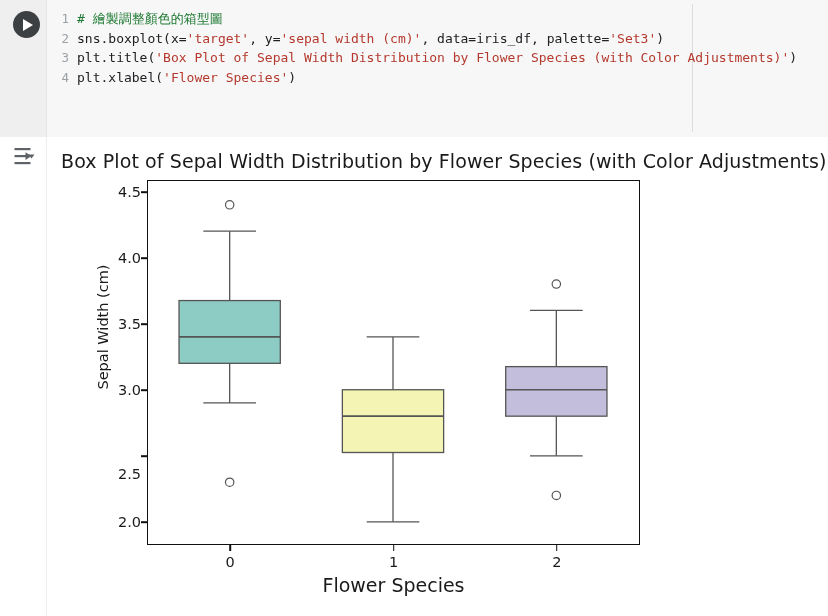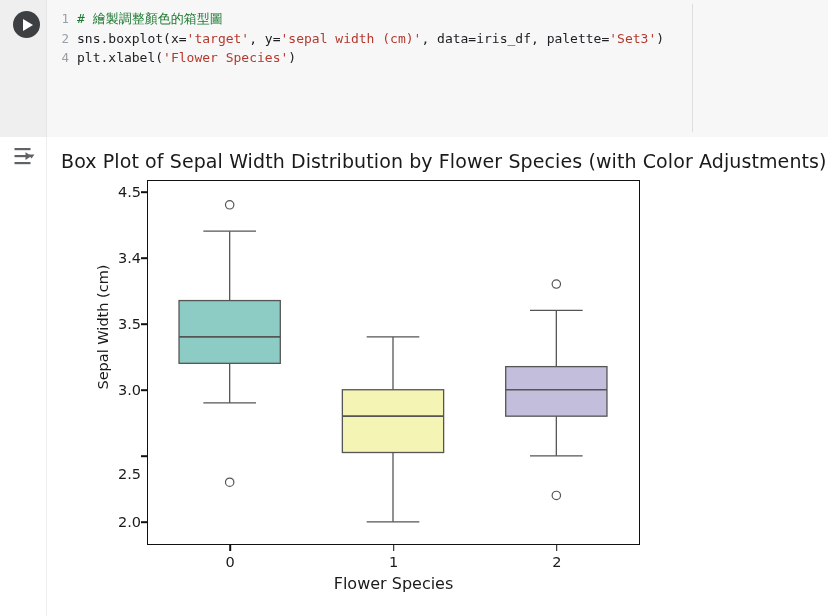--- a/index.html
+++ b/index.html
@@ -226,21 +226,21 @@
     color: #1a1a1a;
     white-space: nowrap;
   }
 
   #xaxis-label {
     position: absolute;
     left: 100px;
     top: 437px;
     width: 493px;
     text-align: center;
-    font-size: 16px;
+    font-size: 19px;
     color: #1a1a1a;
   }
   #yaxis-label {
     position: absolute;
     left: -44px;
     top: 182px;
     width: 200px;
     text-align: center;
     font-size: 14.5px;
     color: #1a1a1a;
@@ -259,20 +259,21 @@
       <div id="run-button">
         <span class="tri"></span>
       </div>
     </div>
 
     <div id="editor">
       <div id="ruler"></div>
       <div class="code-lines" id="code-lines">
           <div class="code-line"><span class="lnum">1</span><span class="tok-comment"># 繪製調整顏色的箱型圖</span></div>
           <div class="code-line"><span class="lnum">2</span><span class="tok-plain">sns.boxplot(x=</span><span class="tok-str">'target'</span><span class="tok-plain">, y=</span><span class="tok-str">'sepal width (cm)'</span><span class="tok-plain">, data=iris_df, palette=</span><span class="tok-str">'Set3'</span><span class="tok-plain">)</span></div>
+          <div class="code-line"><span class="lnum">3</span><span class="tok-plain">plt.title(</span><span class="tok-str">'Box Plot of Sepal Width Distribution by Flower Species (with Color Adjustments)'</span><span class="tok-plain">)</span></div>
           <div class="code-line"><span class="lnum">4</span><span class="tok-plain">plt.xlabel(</span><span class="tok-str">'Flower Species'</span><span class="tok-plain">)</span></div>
         </div>
     </div>
 
   </div>
 
   <div id="output-cell">
 
     <div id="out-gutter">
       <svg id="out-icon" viewBox="0 0 24 22">
@@ -288,21 +289,21 @@
 
       <div id="chart-title">Box Plot of Sepal Width Distribution by Flower Species (with Color Adjustments)</div>
 
       <div id="yaxis-label">Sepal Width (cm)</div>
 
       <div id="ytick-labels-wrap">
           <div class="ytick-label" style="top: 342.361px;">2.0</div>
           <div class="ytick-label" style="top: 294px;">2.5</div>
           <div class="ytick-label" style="top: 210.245px;">3.0</div>
           <div class="ytick-label" style="top: 144.186px;">3.5</div>
-          <div class="ytick-label" style="top: 78.1277px;">3.4</div>
+          <div class="ytick-label" style="top: 78.1277px;">4.0</div>
           <div class="ytick-label" style="top: 12.0693px;">4.5</div>
         </div>
       <div id="ytick-marks-wrap">
           <div class="ytick-mark" style="top: 342.361px;"></div>
           <div class="ytick-mark" style="top: 276.303px;"></div>
           <div class="ytick-mark" style="top: 210.245px;"></div>
           <div class="ytick-mark" style="top: 144.186px;"></div>
           <div class="ytick-mark" style="top: 78.1277px;"></div>
           <div class="ytick-mark" style="top: 12.0693px;"></div>
         </div>

